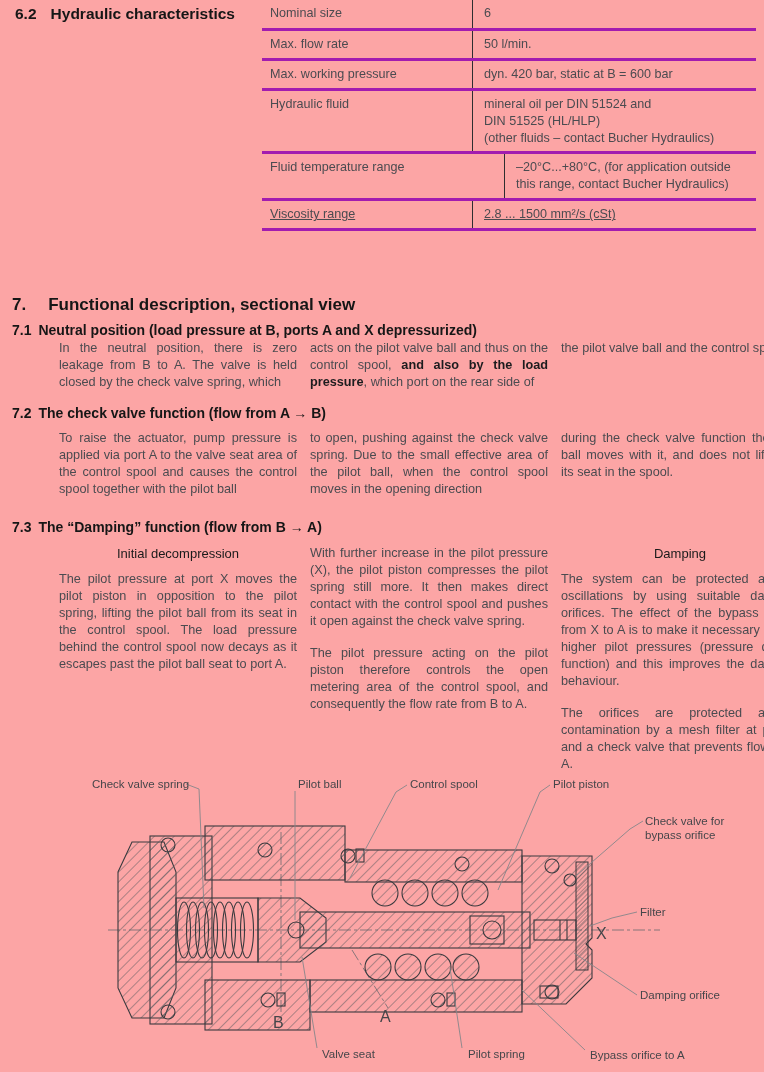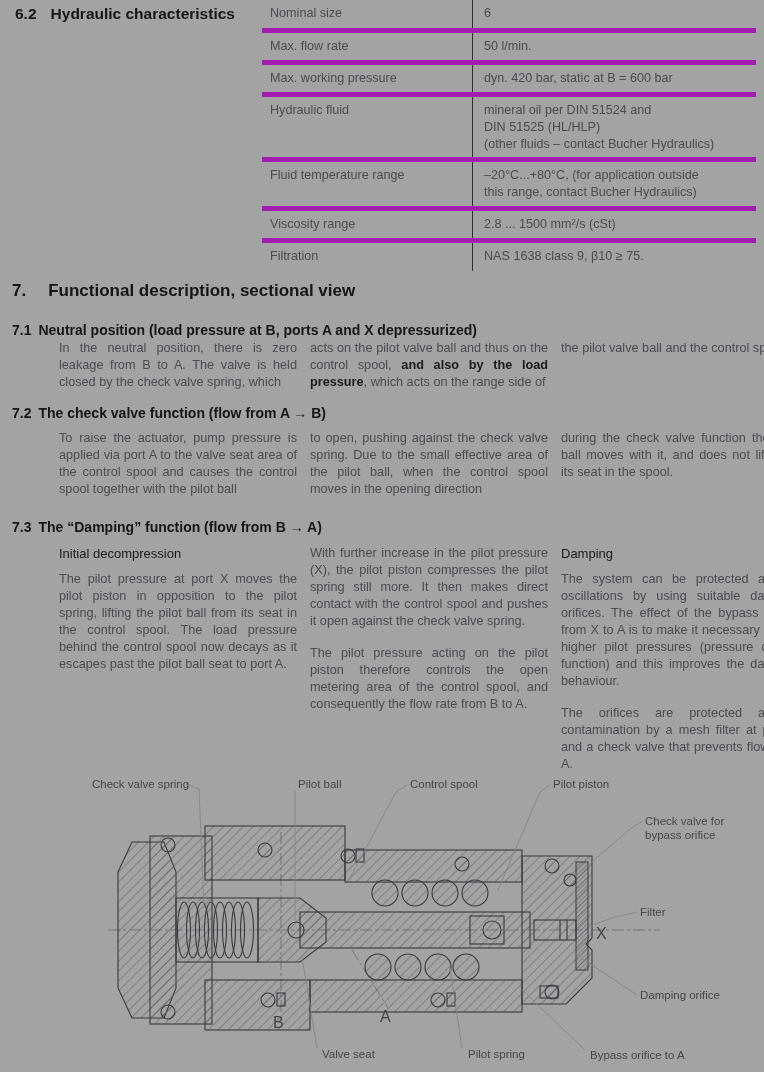--- a/index.html
+++ b/index.html
@@ -1,38 +1,38 @@
 <!DOCTYPE html>
 <html><head>
 <meta charset="utf-8">
 <style>
   html,body{margin:0;padding:0;background:#fff;}
-  .page{position:relative;width:764px;height:1072px;background:#a3a3a3;overflow:hidden;
+  .page{position:relative;width:764px;height:1072px;background:#fca5a5;overflow:hidden;
         font-family:"Liberation Sans","DejaVu Sans",sans-serif;color:#4b4b50;}
 
   
   .h62{position:absolute;left:15px;top:5px;font-size:15.5px;font-weight:bold;color:#161616;}
   .h62 .num{margin-right:14px;}
-  .h7{position:absolute;left:12px;top:281px;font-size:17px;font-weight:bold;color:#161616;}
+  .h7{position:absolute;left:12px;top:295px;font-size:17px;font-weight:bold;color:#161616;}
   .h7 .num{margin-right:22px;}
   .hsub{position:absolute;left:12px;font-size:14px;font-weight:bold;color:#161616;}
   .hsub .num{margin-right:7px;}
 
   
   .spec{position:absolute;left:262px;top:0;width:494px;font-size:12.6px;line-height:1.34;}
-  .spec .row{display:grid;grid-template-columns:210px 1fr;border-bottom:5px solid #a21caf;}
+  .spec .row{display:grid;grid-template-columns:210px 1fr;border-bottom:3px solid #a21caf;}
   .spec .row.last{border-bottom:none;}
   .spec .cell{padding:5px 4px 5px 8px;}
   .spec .val{border-left:1px solid #2e2e30;padding-left:11px;white-space:pre-line;}
 
   
   .cols{position:absolute;left:12px;width:741px;display:flex;gap:13px;margin-left:47px;}
   .col{flex:0 0 238px;font-size:12.7px;line-height:17px;text-align:justify;}
   .col p{margin:0 0 15px 0;}
-  .col .colhead{color:#1a1a1a;font-size:13px;margin:0 0 9px 0;text-align:left;}
+  .col .colhead{color:#1a1a1a;font-size:13px;margin:0 0 9px 0;text-align:center;}
   .boldload{font-weight:bold;color:#1c1c1e;}
 
   
   .diagram{position:absolute;left:0;top:770px;width:764px;height:302px;}
   .dlabel{font-size:11.5px;fill:#46464a;}
   .dport{font-size:16px;fill:#46464a;}
   .leader{stroke:#86868a;stroke-width:0.9;fill:none;}
   .dr{stroke:#3a3a3e;stroke-width:1.1;fill:none;}
   .hatched{stroke:#3a3a3e;stroke-width:1.1;fill:url(#hatch);}
   .dense{stroke:#3a3a3e;stroke-width:1;fill:url(#hatchDense);}
@@ -59,48 +59,44 @@
     <div class="row" style="min-height:26px;">
       <div class="cell">Max. working pressure</div>
       <div class="cell val">dyn. 420 bar, static at B = 600 bar</div>
     </div>
     <div class="row" style="min-height:60px;">
       <div class="cell">Hydraulic fluid</div>
       <div class="cell val">mineral oil per DIN 51524 and
 DIN 51525 (HL/HLP)
 (other fluids – contact Bucher Hydraulics)</div>
     </div>
-    <div class="row" style="min-height:44px;">
+    <div class="row" style="min-height:44px;gap:32px;">
       <div class="cell">Fluid temperature range</div>
       <div class="cell val">–20°C...+80°C, (for application outside
 this range, contact Bucher Hydraulics)</div>
     </div>
-    <div class="row" style="min-height:25px;">
+    <div class="row" style="min-height:25px;text-decoration:underline;">
       <div class="cell">Viscosity range</div>
       <div class="cell val">2.8 ... 1500 mm²/s (cSt)</div>
     </div>
-    <div class="row last" style="min-height:28px;">
-      <div class="cell">Filtration</div>
-      <div class="cell val">NAS 1638 class 9, β10 ≥ 75.</div>
-    </div>
   </div>
 
   <div class="h7">
     <span class="num">7.</span><span>Functional description, sectional view</span>
   </div>
 
   <div class="hsub" style="top:322px;">
     <span class="num">7.1</span><span>Neutral position (load pressure at B, ports A and X depressurized)</span>
   </div>
   <div class="cols" style="top:340px;">
     <div class="col">
         <p>In the neutral position, there is zero leakage from B to A. The valve is held closed by the check valve spring, which</p>
       </div>
     <div class="col">
-      <p><span>acts on the pilot valve ball and thus on the control spool, </span><span class="boldload">and also by the load pressure</span><span>, which acts on the range side of</span></p>
+      <p><span>acts on the pilot valve ball and thus on the control spool, </span><span class="boldload">and also by the load pressure</span><span>, which port on the rear side of</span></p>
     </div>
     <div class="col">
         <p>the pilot valve ball and the control spool.</p>
       </div>
   </div>
 
   <div class="hsub" style="top:405px;">
     <span class="num">7.2</span><span>The check valve function (flow from A → B)</span>
   </div>
   <div class="cols" style="top:430px;">

